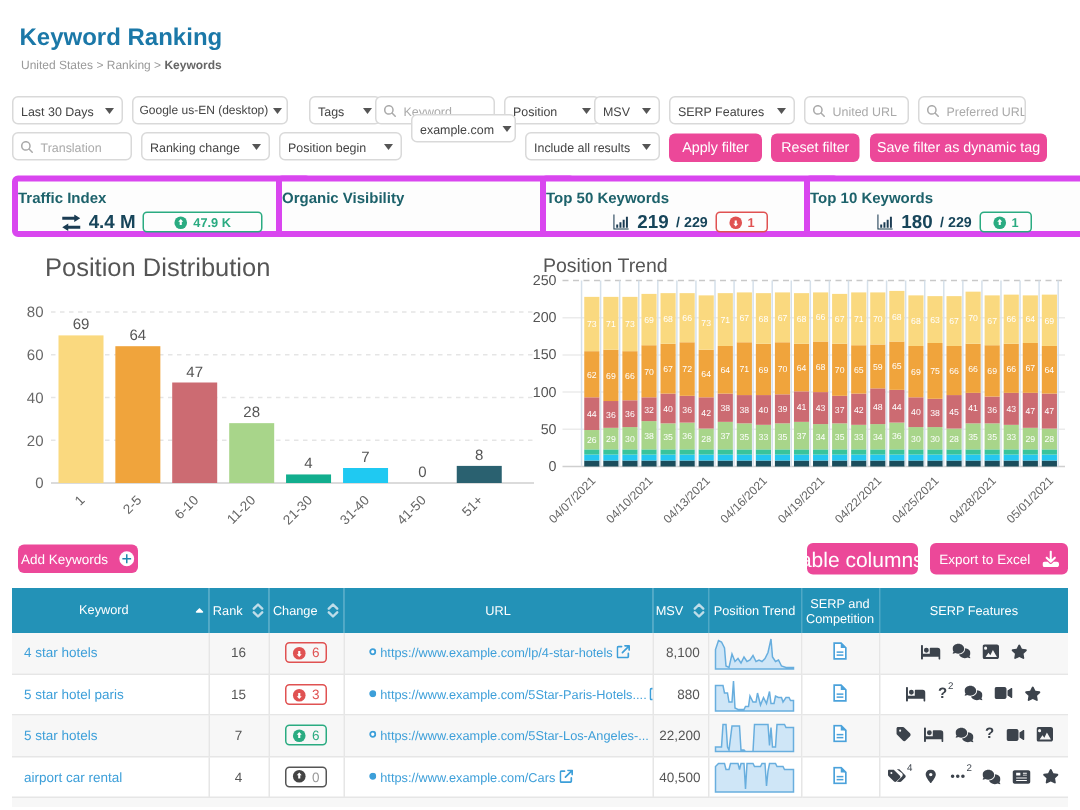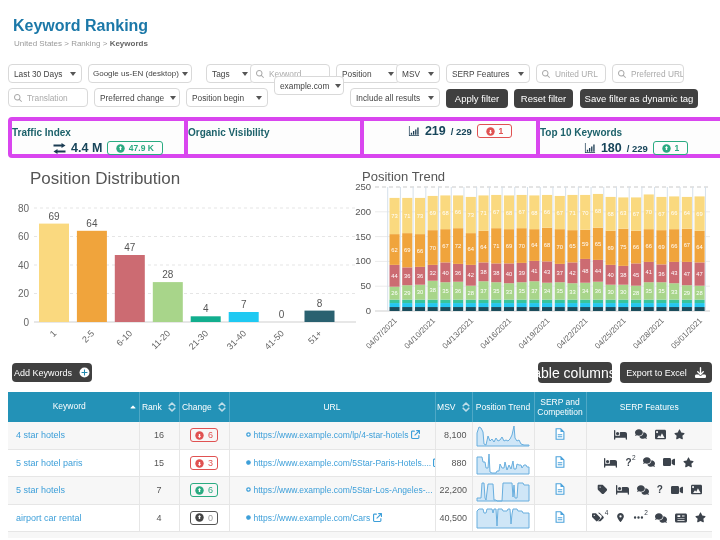--- a/index.html
+++ b/index.html
@@ -1,28 +1,28 @@
 <!DOCTYPE html>
 <html><head><meta charset="utf-8"><style>
 *{margin:0;padding:0;box-sizing:border-box}
 body{width:720px;height:540px;background:#fff;font-family:"Liberation Sans",sans-serif;position:relative;overflow:hidden}
 .abs{position:absolute}
 .ctrl{position:absolute;height:19px;border:1px solid #d9d9d9;border-radius:4px;background:#fff;
  display:flex;align-items:center;font-size:8.3px;color:#444;padding:0 5px;justify-content:space-between;white-space:nowrap;overflow:hidden}
 .ctrl .ph{color:#aaa}
 .caret{width:0;height:0;border-left:3.5px solid transparent;border-right:3.5px solid transparent;border-top:4px solid #555;margin-left:6px}
 .mag{width:8px;height:8px;margin-right:5px;flex:0 0 auto}
-.tbtn{position:absolute;height:19px;background:#404040;color:#fff;border-radius:4px;
+.tbtn{position:absolute;height:19px;background:#ec4899;color:#fff;border-radius:4px;
  display:flex;align-items:center;justify-content:center;font-size:9.5px;white-space:nowrap}
 .kpi{position:absolute;top:117px;width:200px;height:41px;background:#fdfdfd;border:4px solid #d946ef;border-radius:4px;text-align:left}
 .kpi .t{font-size:10px;font-weight:bold;color:#1D626B;margin-top:6px}
 .kpi .v{display:flex;align-items:center;justify-content:center;margin-top:3px;gap:5px}
 .kpi .num{font-size:12.5px;font-weight:bold;color:#17455A}
 .kpi .sub{font-size:9.5px;font-weight:bold;color:#17455A}
-.badge{display:inline-flex;align-items:center;border-radius:3px;font-size:8.5px;font-weight:bold;padding:1px 8px;gap:3.5px}
+.badge{display:inline-flex;align-items:center;border-radius:3px;font-size:8.5px;font-weight:bold;padding:1px 20px;gap:3.5px}
 .badge.g{border:1.5px solid #2AAB81;color:#2AAB81}
 .badge.r{border:1.5px solid #E05252;color:#E05252}
 table{border-collapse:collapse;table-layout:fixed;position:absolute;left:8px;top:392px;width:704px}
 th{background:#2392B7;color:#fff;font-weight:normal;font-size:8.5px;border-right:1px solid #4FA8C6;height:30px;padding:0 2px}
 td{font-size:9px;color:#555;border-right:1px solid #e6e6e6;border-bottom:1px solid #e6e6e6;height:27.4px;padding:0 4px;text-align:center;background:#fff;overflow:hidden}
 tr.alt td{background:#f7f7f7}
 td.kw{text-align:left;color:#3D9FD9;padding-left:8px}
 td.url{text-align:left;color:#3D9FD9;padding-left:16px;white-space:nowrap;font-size:8.5px}
 .chg{display:inline-flex;align-items:center;justify-content:center;border-radius:3px;font-size:9px;padding:1px 4px;gap:4px;min-width:18px}
 .chg.r{border:1px solid #E05252;color:#E05252}
@@ -75,21 +75,21 @@
     </svg>
     <span class="ph">Preferred URL</span>
   </div>
 <div class="ctrl" style="left:8px;top:88px;width:80px;justify-content:flex-start">
     <svg class="mag" viewBox="0 0 512 512">
       <path fill="#aaa" d="M416 208c0 45.9-14.9 88.3-40 122.7L502.6 457.4c12.5 12.5 12.5 32.8 0 45.3s-32.8 12.5-45.3 0L330.7 376c-34.4 25.2-76.8 40-122.7 40C93.1 416 0 322.9 0 208S93.1 0 208 0S416 93.1 416 208zM208 352a144 144 0 1 0 0-288 144 144 0 1 0 0 288z"></path>
     </svg>
     <span class="ph">Translation</span>
   </div>
 <div class="ctrl" style="left:94px;top:88px;width:86px">
-    <span>Preferred change</span>
+    <span>Ranking change</span>
     <span class="caret"></span>
   </div>
 <div class="ctrl" style="left:186px;top:88px;width:82px">
     <span>Position begin</span>
     <span class="caret"></span>
   </div>
 <div class="ctrl" style="left:274px;top:76px;width:70px">
     <span>example.com</span>
     <span class="caret"></span>
   </div>
@@ -110,20 +110,21 @@
       <span class="badge g"><svg width="9" height="9" viewBox="0 0 512 512" style="flex:0 0 auto">
           <circle cx="256" cy="256" r="240" fill="#2AAB81"></circle>
           <path d="M256 110l95 105h-55v130h-80V215h-55z" fill="#fff"></path>
         </svg>47.9 K</span>
     </div>
   </div>
 <div class="kpi" style="left:184px">
     <div class="t">Organic Visibility</div>
   </div>
 <div class="kpi" style="left:360px">
+    <div class="t">Top 50 Keywords</div>
 <div class="v">
       <svg width="12" height="12" viewBox="0 0 512 512">
         <path fill="#1B3C53" d="M40 40h30v402h402v30H40zM120 330h56v86h-56zM212 260h56v156h-56zM304 190h56v226h-56zM396 110h56v306h-56z"></path>
       </svg>
       <span class="num">219</span>
       <span class="sub">/ 229</span>
       <span class="badge r" style="padding:1px 8px"><svg width="9" height="9" viewBox="0 0 512 512" style="flex:0 0 auto">
           <circle cx="256" cy="256" r="240" fill="#E05252"></circle>
           <path d="M256 402l-95-105h55V167h80v130h55z" fill="#fff"></path>
         </svg>1</span>

